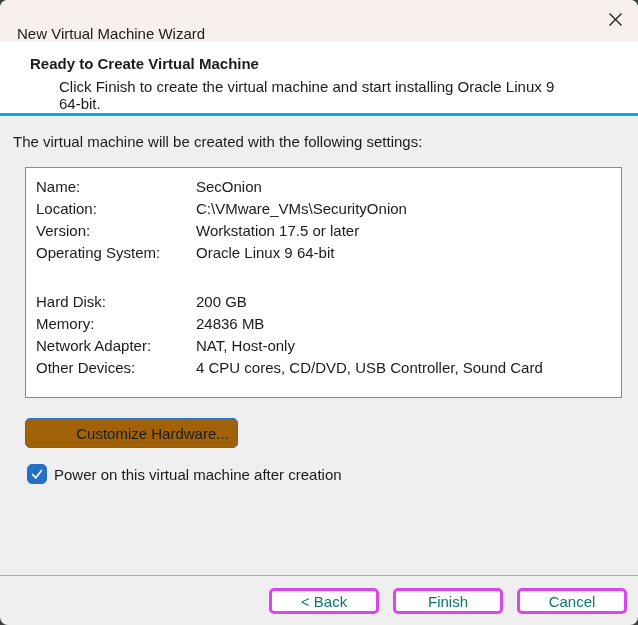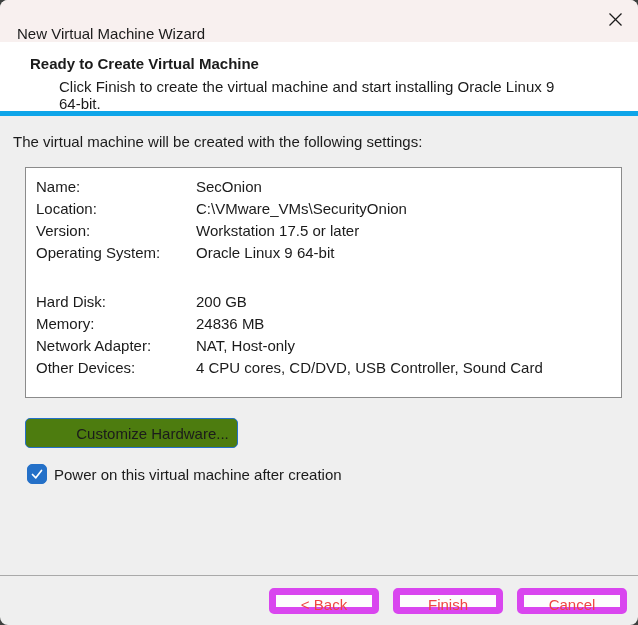--- a/index.html
+++ b/index.html
@@ -32,21 +32,21 @@
     margin-left:auto;
     width:46px;height:42px;
     display:flex;align-items:center;justify-content:center;
     background:transparent;border:none;cursor:pointer;
   }
   
   .wizard-header{
     background:var(--header-bg,#ffffff);
     height:74px;
     box-sizing:border-box;
-    border-bottom:5px solid #0ea5e9;
+    border-bottom:3px solid #0ea5e9;
     padding:13px 16px 0 30px;
   }
   .wizard-title{
     font-weight:bold;
     font-size:15px;
     line-height:17px;
   }
   .wizard-desc{
     margin:6px 0 0 29px;
     line-height:17px;
@@ -67,21 +67,21 @@
     overflow:hidden;
   }
   .srow{display:flex;line-height:22px;gap:12px;}
   .srow .lbl{width:148px;flex-shrink:0;}
   .srow .val{white-space:nowrap;}
   .sgap{height:27px;}
   .customize-btn{
     display:block;
     margin:20px 0 0 25px;
     width:213px;height:30px;
-    background:#4d7c0f;
+    background:#a16207;
     border:1px solid var(--accent,#2470c8);
     border-radius:5px;
     font-family:"Liberation Sans",sans-serif;
     font-size:15px;color:#1b1b1b;
     cursor:pointer;
     padding-left:48px;
   }
   .power-row{
     margin:16px 0 0 27px;
     display:flex;align-items:center;
@@ -109,24 +109,24 @@
     height:50px;
     box-sizing:border-box;
     border-top:1px solid #a9a9a9;
     display:flex;justify-content:flex-end;align-items:flex-start;
     gap:14px;
     padding:12px 11px 0 0;
   }
   .btn{
     width:110px;height:26px;
     background:#fdfdfd;
-    border:7px solid #d946ef;
+    border:3px solid #d946ef;
     border-radius:5px;
     font-family:"Liberation Sans",sans-serif;
-    font-size:15px;color:#ef4444;
+    font-size:15px;color:#0f766e;
     cursor:pointer;
   }
 </style>
 </head>
 <body>
 
 <div class="dialog">
 
   <div class="titlebar">
     <span class="titlebar-title">New Virtual Machine Wizard</span>

